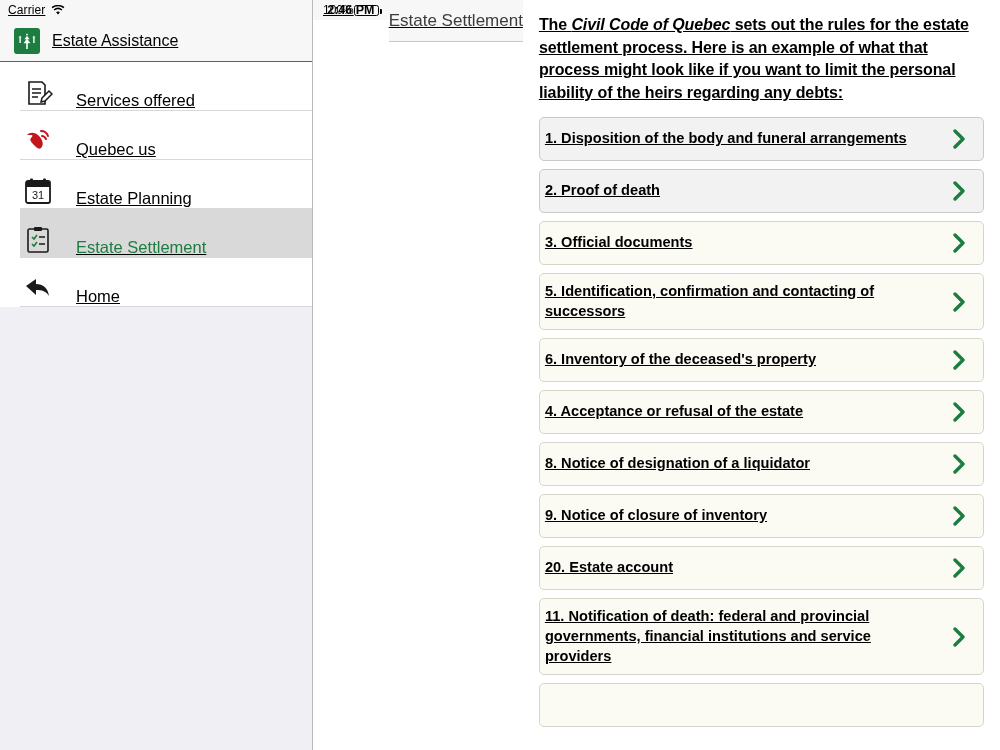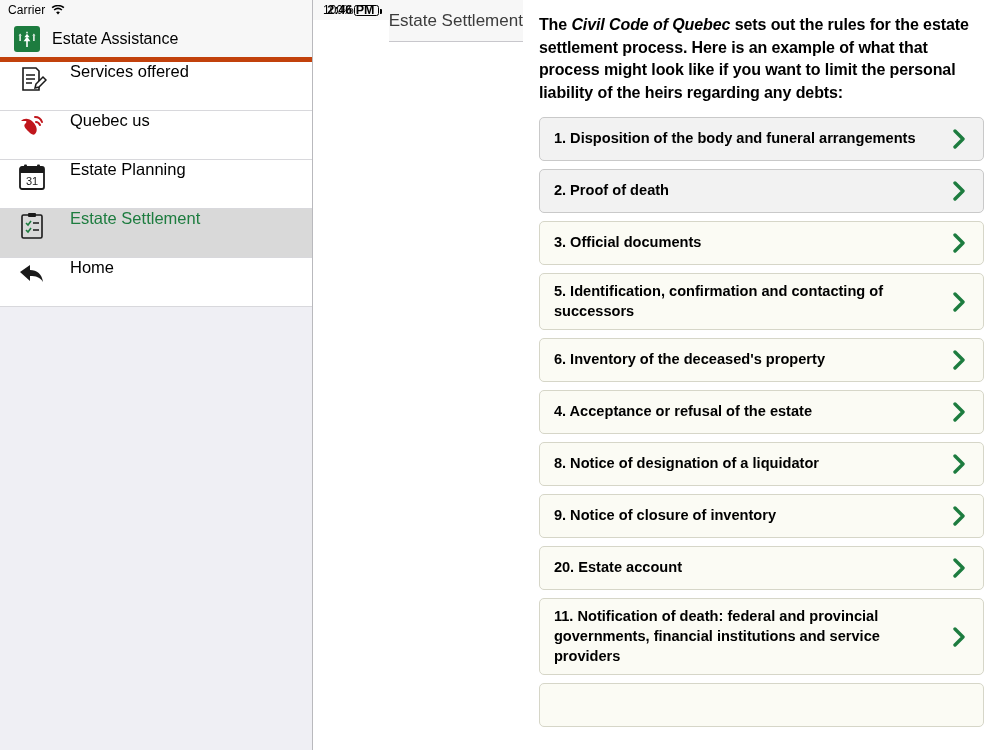--- a/index.html
+++ b/index.html
@@ -7,20 +7,21 @@
     width: 1000px; height: 750px;
     font-family: "Liberation Sans", sans-serif;
     background: #ffffff;
     overflow: hidden;
   }
   #app {
     position: relative;
     width: 1000px; height: 750px;
     display: flex;
     background: #0369a1;
+    text-decoration: underline;
   }
 
   
   .sidebar {
     width: 313px;
     height: 750px;
     background: #efeff4;
     border-right: 1px solid #b9b9bd;
     display: flex;
     flex-direction: column;
@@ -34,21 +35,21 @@
     font-size: 12px;
     color: #000;
     background: #f7f7f7;
   }
   .status-carrier { font-size: 12px; letter-spacing: 0.1px; }
   .wifi-icon { margin-left: 6px; display: inline-flex; align-items: center; }
 
   .sidebar-header {
     height: 42px;
     background: #f7f7f7;
-    border-bottom: 5px solid #c2410c;
+    border-bottom: 1px solid #c2410c;
     display: flex;
     align-items: center;
     padding: 0 14px;
   }
   .app-logo {
     width: 26px; height: 26px;
     background: #1d7c3f;
     border-radius: 3px;
     display: flex;
     align-items: center;
@@ -58,25 +59,25 @@
   .app-title {
     margin-left: 12px;
     font-size: 16px;
     color: #000;
   }
 
   .menu { background: #ffffff; }
   .menu-item {
     height: 49px;
     display: flex;
-    align-items: flex-start;
-    padding-left: 14px;
+    align-items: flex-end;
     border-bottom: 1px solid #d8d8dc;
     background: #ffffff;
     cursor: pointer;
+    margin-left: 20px;
   }
   .menu-item.active { background: #d9d9d9; }
   .menu-icon {
     width: 36px; height: 34px;
     flex: none;
     display: flex;
     align-items: center;
     justify-content: center;
   }
   .menu-label {
@@ -167,21 +168,21 @@
   .intro em { font-style: italic; }
 
   .step {
     background: #f2f2f2;
     border: 1px solid #c9c9c9;
     border-radius: 5px;
     margin-bottom: 8px;
     min-height: 44px;
     display: flex;
     align-items: center;
-    padding: 8px 14px 8px 14px;
+    padding: 8px 14px 8px 5px;
     cursor: pointer;
   }
   .step.light {
     background: #fbfbf4;
     border-color: #d6d6c8;
   }
   .step-label {
     flex: 1;
     font-size: 14.6px;
     font-weight: bold;

